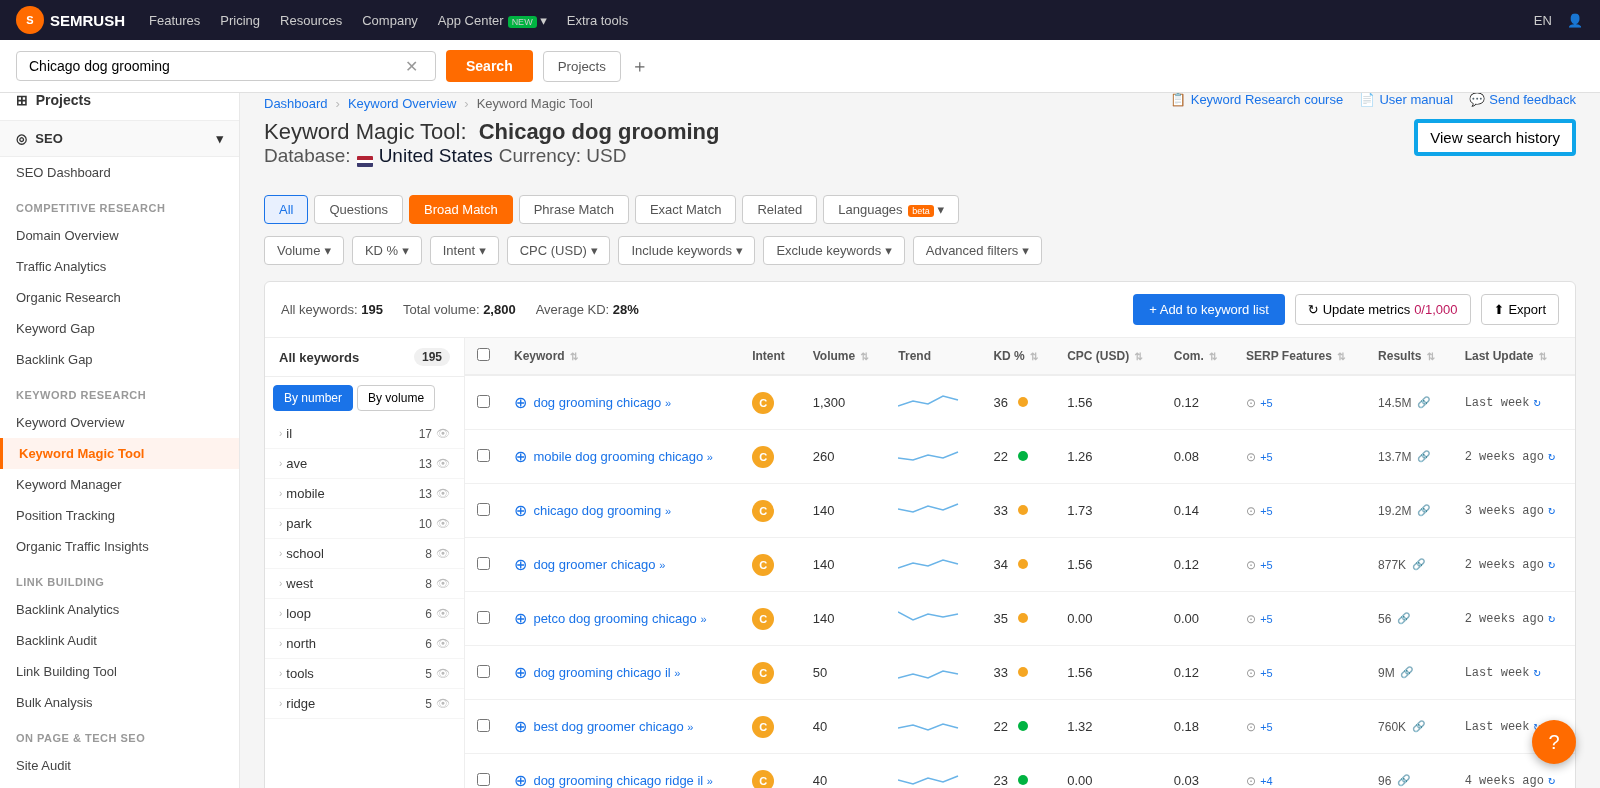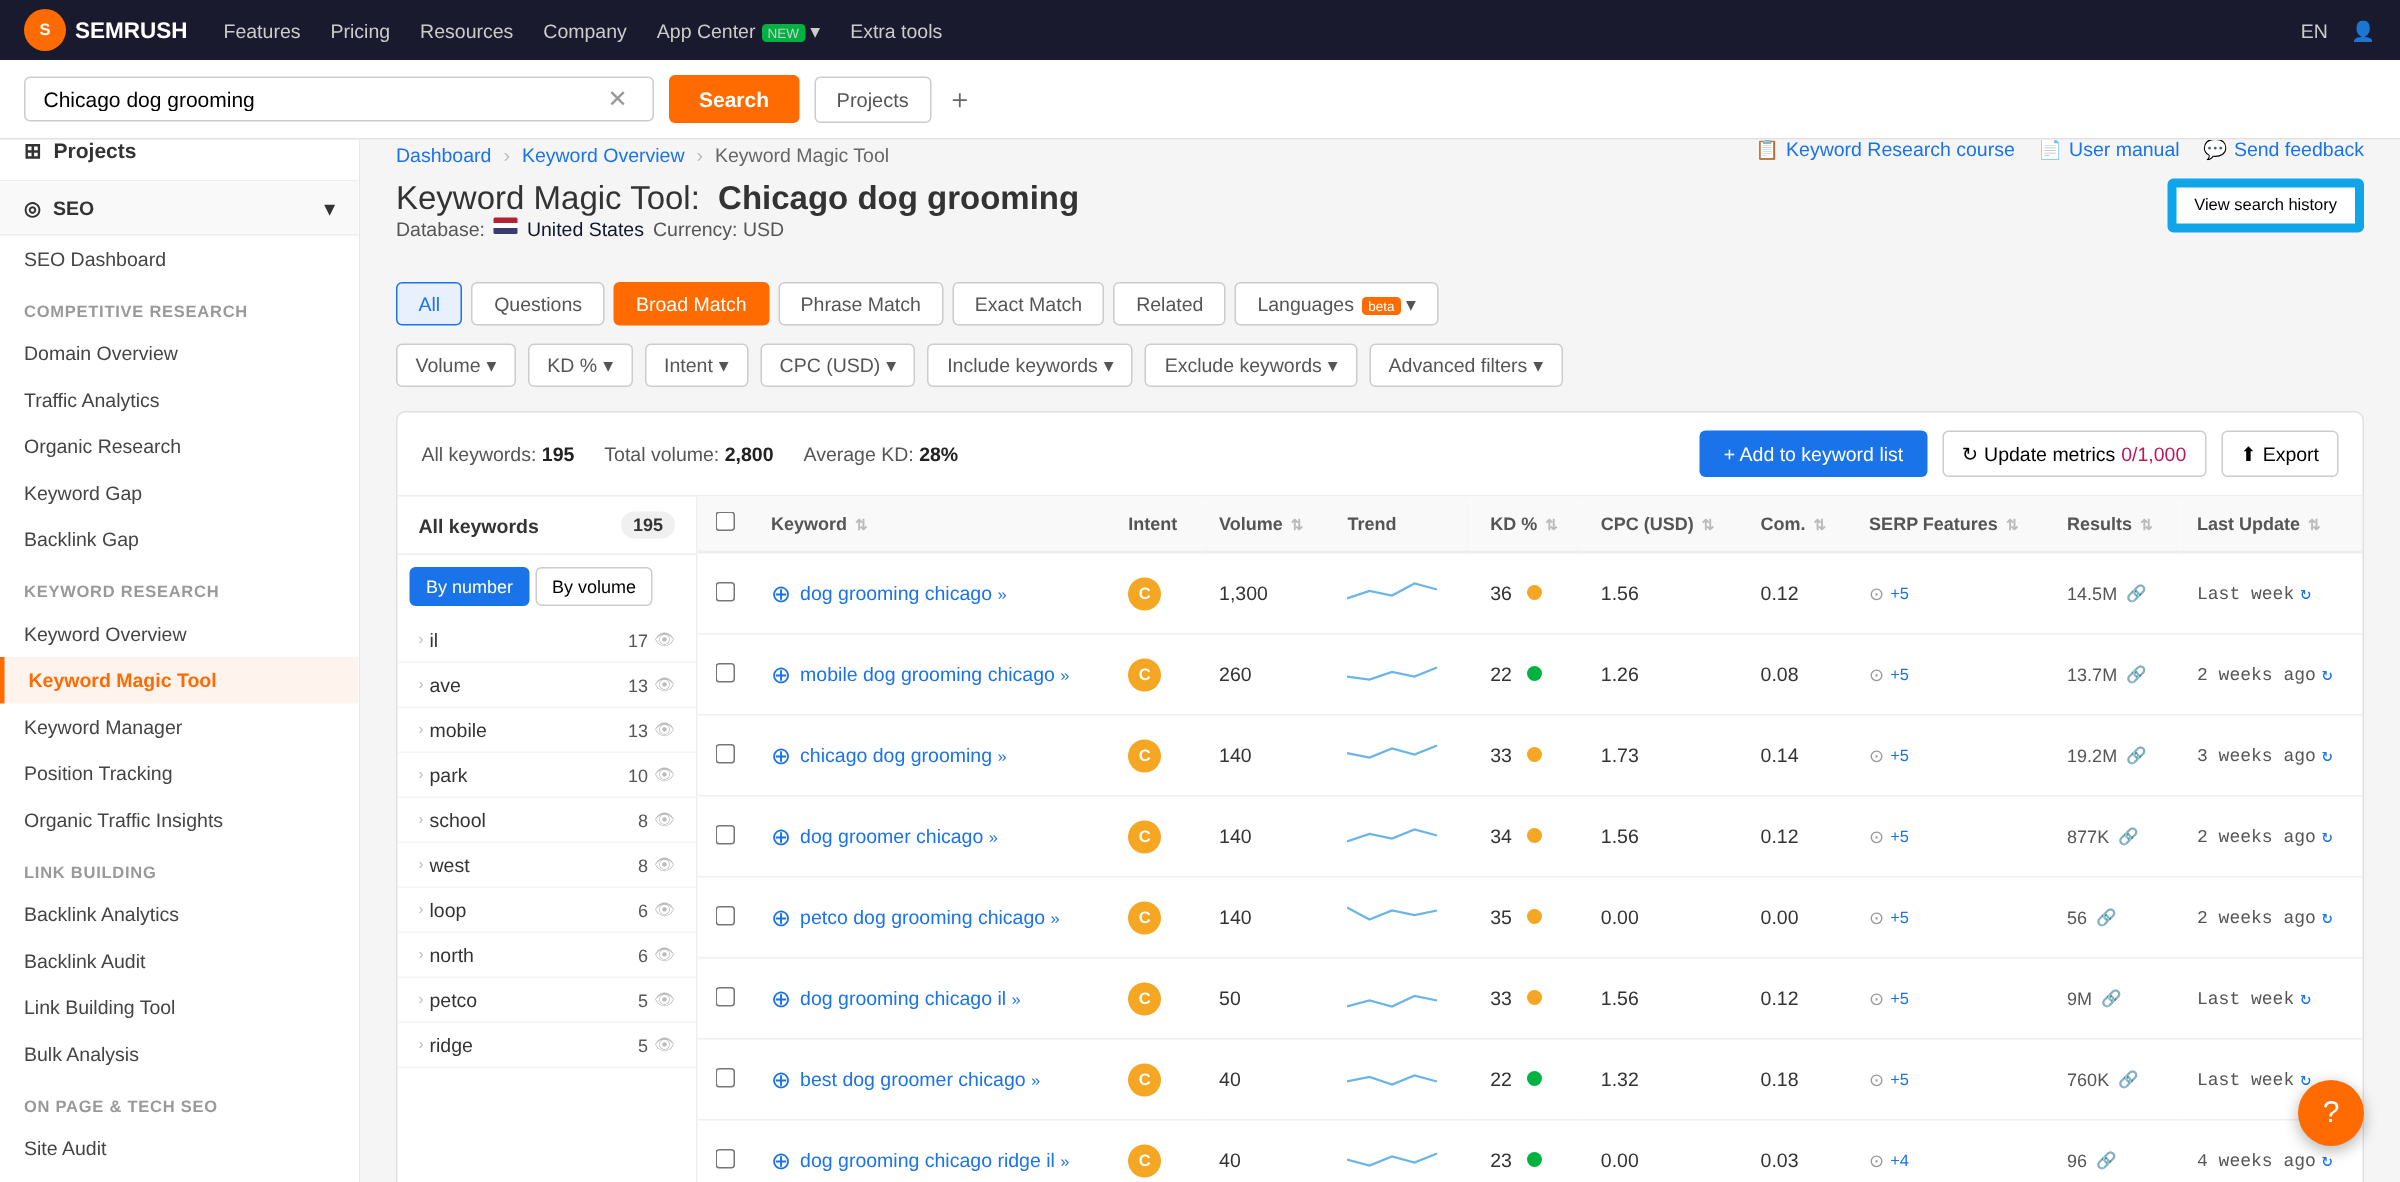--- a/index.html
+++ b/index.html
@@ -148,29 +148,29 @@
       display: flex;
       align-items: flex-start;
       justify-content: space-between;
       margin-bottom: 12px;
     }
     .page-title { font-size: 22px; font-weight: 700; color: #222; }
     .page-title span { color: #333; font-weight: 400; }
     .header-links { display: flex; gap: 16px; align-items: center; }
     .header-link { color: #1a73e8; font-size: 13px; cursor: pointer; display: flex; align-items: center; gap: 4px; }
     .view-history-btn {
-      border: 6px solid #0ea5e9;
+      border: 4px solid #0ea5e9;
       background: #fff;
       border-radius: 4px;
       padding: 6px 12px;
-      font-size: 11px;
+      font-size: 15px;
       cursor: pointer;
       text-align: center;
     }
-    .db-row { font-size: 13px; color: #555; margin-bottom: 16px; display: flex; align-items: flex-start; gap: 6px; }
+    .db-row { font-size: 19px; color: #555; margin-bottom: 16px; display: flex; align-items: flex-end; gap: 6px; }
     .db-link { color: #0f172a; cursor: pointer; }
     .flag { display: inline-block; width: 16px; height: 11px; background: linear-gradient(to bottom, #b22234 33%, #fff 33%, #fff 66%, #3c3b6e 66%); border-radius: 1px; font-size: 9px; }
 
     
     .filter-tabs { display: flex; gap: 6px; align-items: center; margin-bottom: 12px; flex-wrap: wrap; }
     .tab-btn {
       border: 1px solid #ccc;
       background: #fff;
       border-radius: 4px;
       padding: 6px 14px;
@@ -657,21 +657,21 @@
       <span>north</span>
     </span>
     <span class="kw-num">
       <span>6</span>
       <span class="eye-icon">👁</span>
     </span>
   </div>
               <div class="kw-list-item">
     <span class="kw-name">
       <span class="chevron-right">›</span>
-      <span>petco</span>
+      <span>tools</span>
     </span>
     <span class="kw-num">
       <span>5</span>
       <span class="eye-icon">👁</span>
     </span>
   </div>
               <div class="kw-list-item">
     <span class="kw-name">
       <span class="chevron-right">›</span>
       <span>ridge</span>

